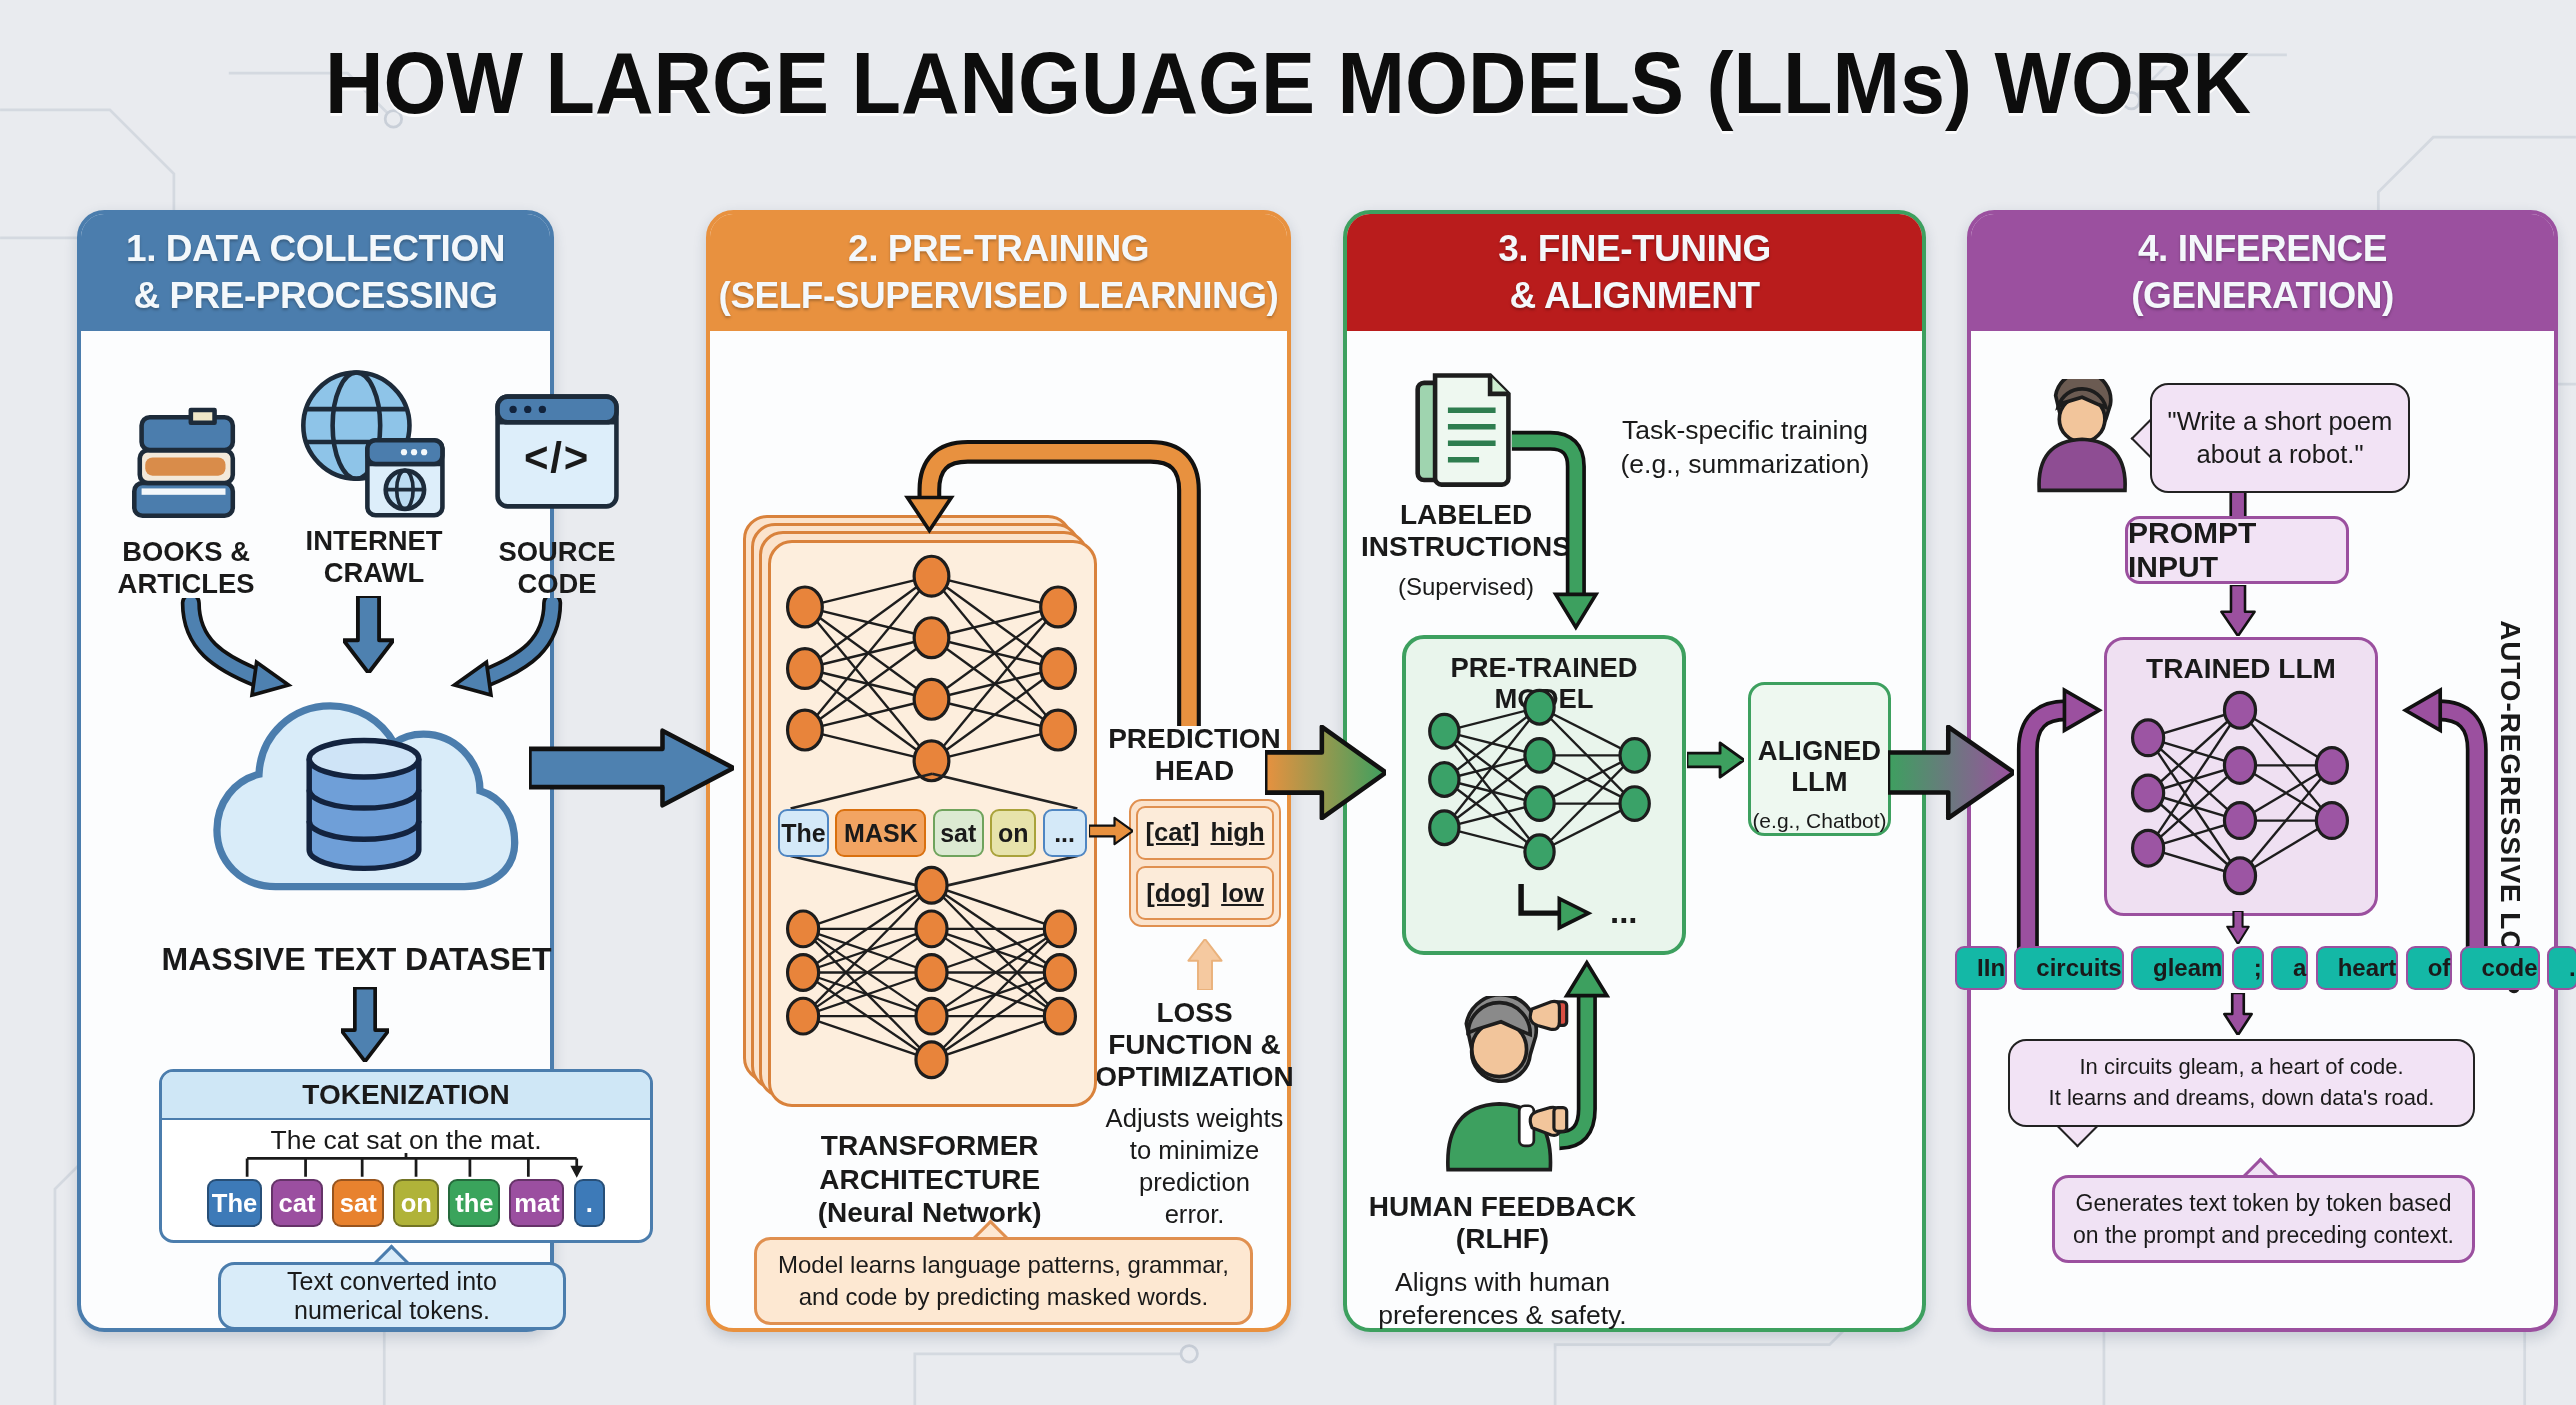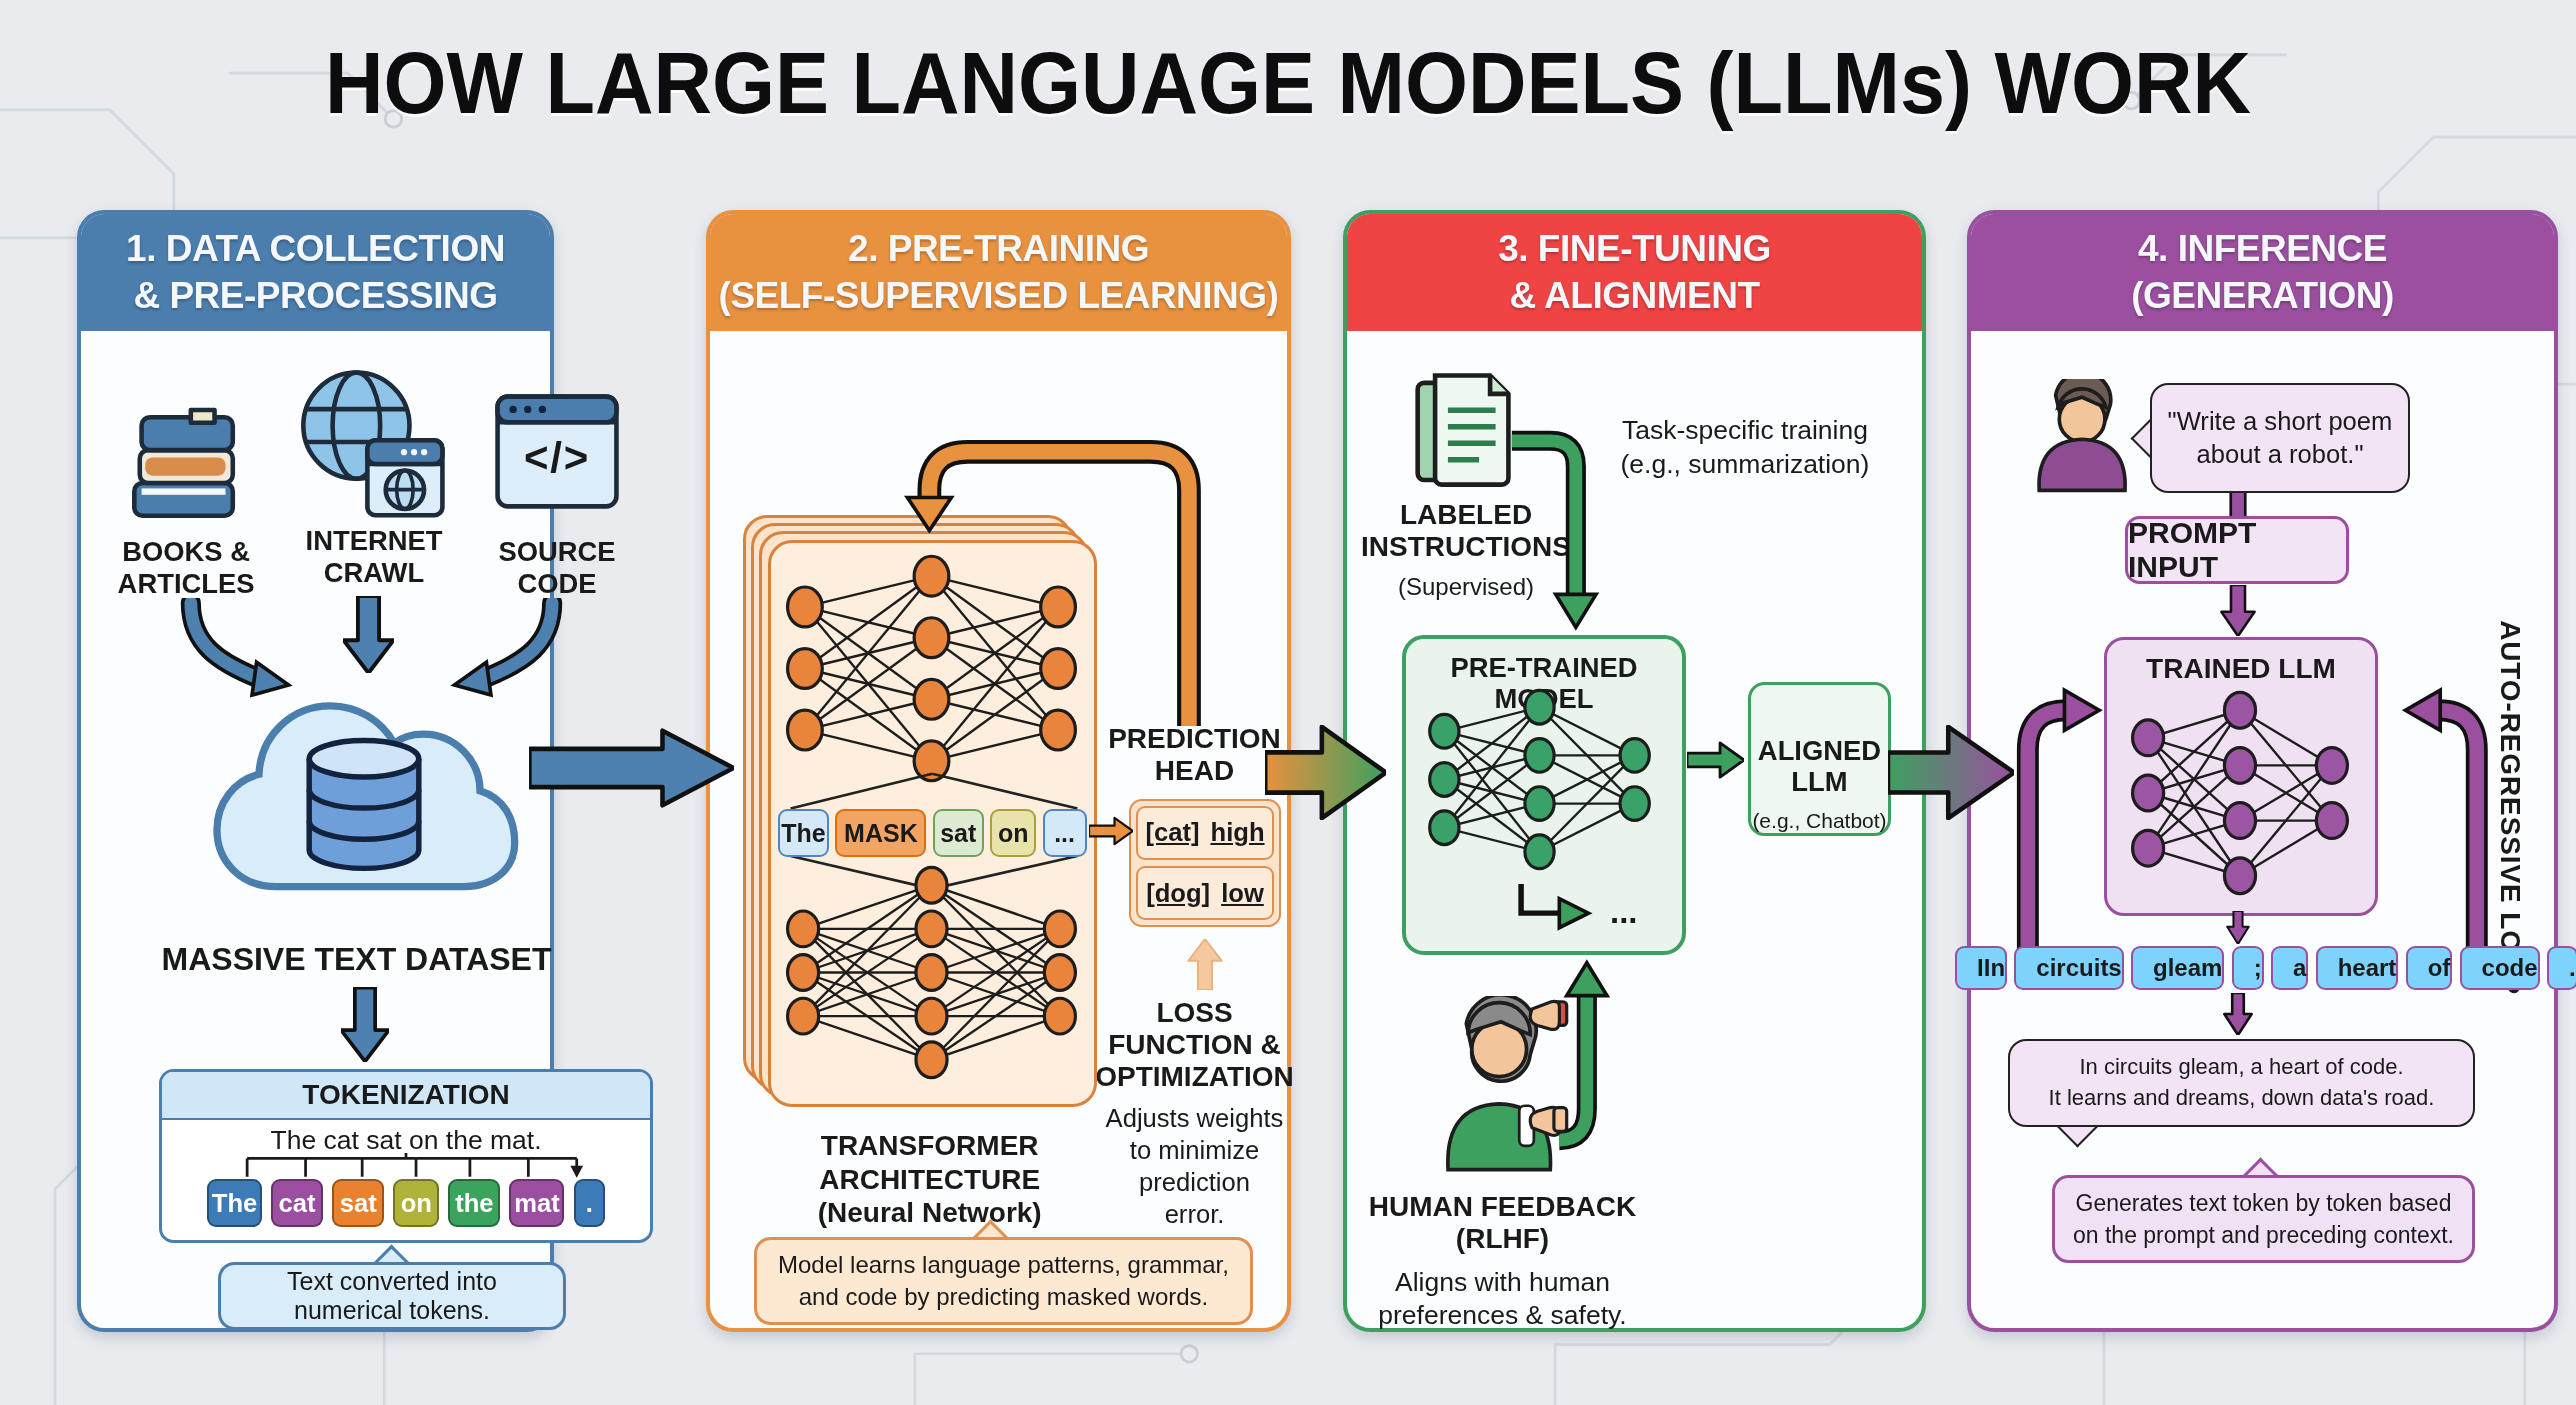--- a/index.html
+++ b/index.html
@@ -35,21 +35,21 @@
     display:flex;flex-direction:column;justify-content:center;align-items:center;
     font-weight:bold;font-size:37px;line-height:1.25;letter-spacing:-0.5px;
     text-shadow:0 1.8px 2.7px rgba(0,0,0,.25);
   }
   #panel1{left:77px;width:477px;border:4.6px solid #4b7dad;}
   #panel2{left:706px;width:585px;border:4.6px solid #e8913f;}
   #panel3{left:1343px;width:583px;border:4.6px solid #3da05f;}
   #panel4{left:1967px;width:591px;border:4.6px solid #9b509f;}
   #panel1 .panel-header{background:#4b7dad;}
   #panel2 .panel-header{background:#e8913f;}
-  #panel3 .panel-header{background:#ef4444;}
+  #panel3 .panel-header{background:#b91c1c;}
   #panel4 .panel-header{background:#9b509f;text-align:center;}
 
   .lbl{font-weight:bold;line-height:1.15;}
 
   
   .tok{border-radius:9.1px;display:flex;align-items:center;justify-content:center;
        color:#fff;font-weight:bold;font-size:25.6px;border:2.7px solid rgba(0,0,0,.35);}
   .tok-c0{background:#3d7ab8;} .tok-c1{background:#9b4fa0;} .tok-c2{background:#e8822e;}
   .tok-c3{background:#b0b339;} .tok-c4{background:#3aa45c;} .tok-c5{background:#9b4fa0;}
   .tok-c6{background:#3d7ab8;}
@@ -76,21 +76,21 @@
   .card{position:absolute;width:329px;height:567px;border-radius:24px;
         border:3.7px solid #d9823c;background:#fbe3cc;box-sizing:border-box;}
   .card-front{background:#fdeedd;}
   .ptok{border-radius:9.1px;display:flex;align-items:center;justify-content:center;
         font-weight:bold;font-size:25px;color:#1a1a1a;box-sizing:border-box;}
   .pred-row{background:#fcebd9;border:2.7px solid #e09050;border-radius:9.1px;
             display:flex;align-items:center;justify-content:center;gap:11px;
             font-weight:bold;font-size:25.6px;height:53px;text-decoration:underline;}
 
   
-  .gtok{background:#7dd3fc;border:2.7px solid #9b509f;border-radius:9.1px;
+  .gtok{background:#14b8a6;border:2.7px solid #9b509f;border-radius:9.1px;
         display:flex;align-items:center;justify-content:center;
         font-weight:bold;font-size:24px;padding-left:20px;}
   #arl-label{
     writing-mode:vertical-rl;font-weight:bold;font-size:27.4px;letter-spacing:0.9px;
     transform:scaleY(1.02);
   }
   svg{display:block;}
 </style>
 </head>
 <body>

